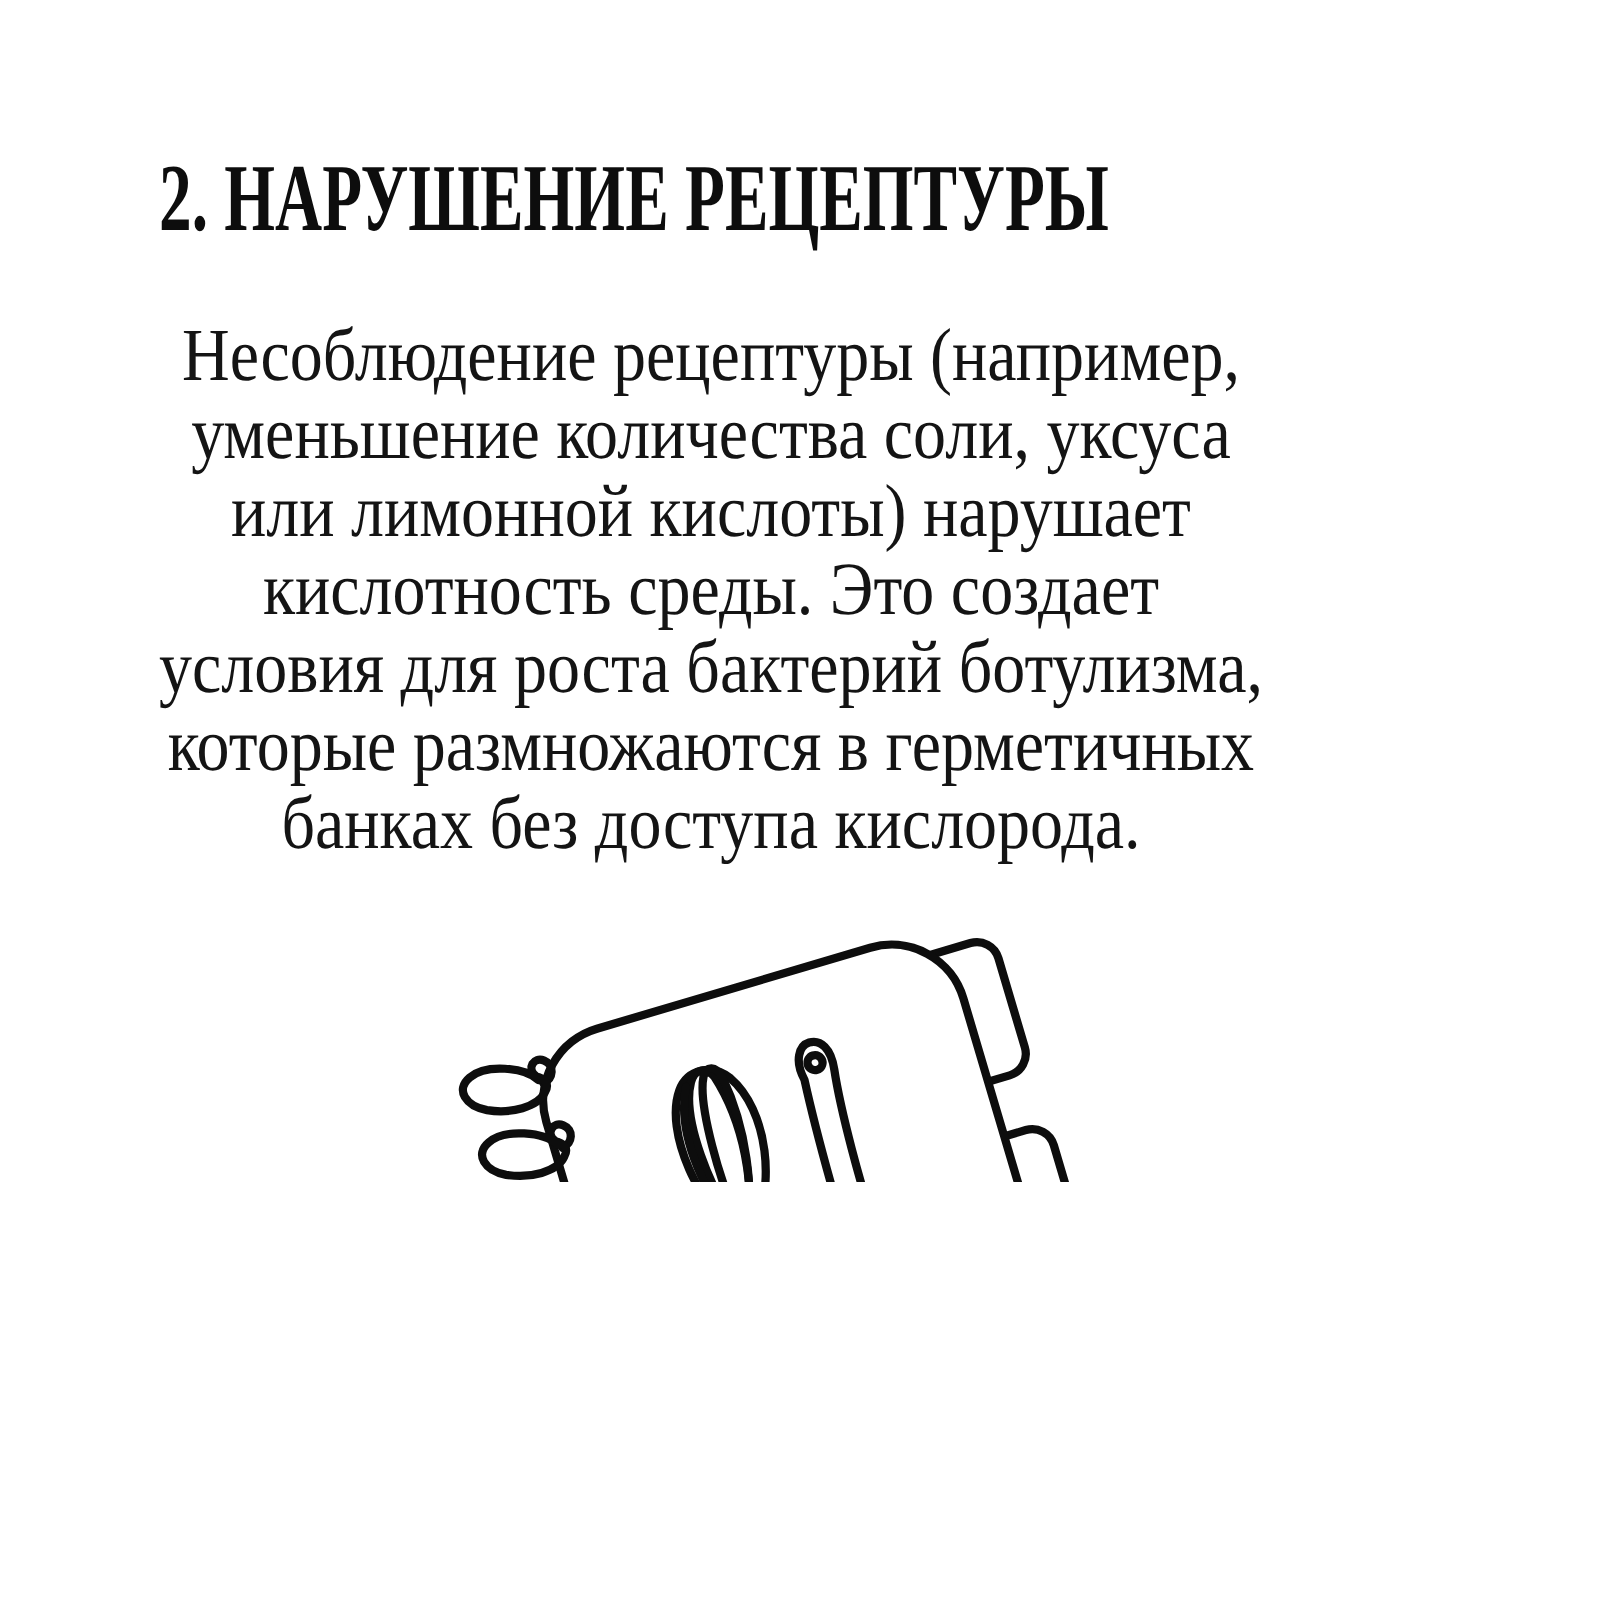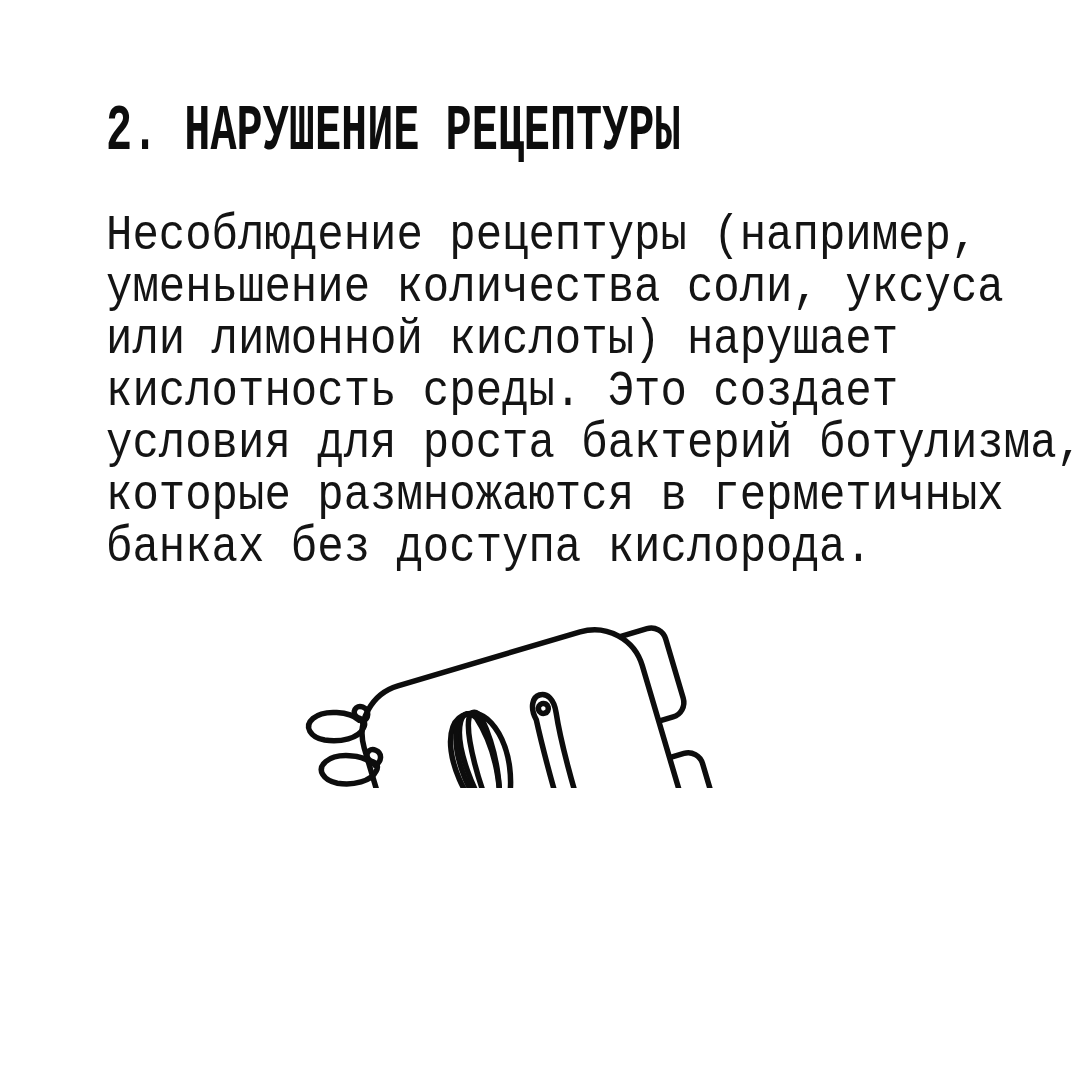--- a/index.html
+++ b/index.html
@@ -2,22 +2,23 @@
 <html><head>
 <meta charset="utf-8">
 <style>
   html, body { margin: 0; padding: 0; background: #ffffff; }
   .canvas {
     position: relative;
     width: 1080px;
     height: 788px;
     background: #ffffff;
     overflow: hidden;
-    font-family: Liberation Mono, monospace;
+    font-family: Liberation Serif, serif;
     color: #0d0d0d;
+    text-align: center;
   }
   .title {
     position: absolute;
     left: 106px;
     top: 100px;
     font-size: 64px;
     font-weight: bold;
     line-height: 1.0;
     letter-spacing: 0px;
     white-space: nowrap;

